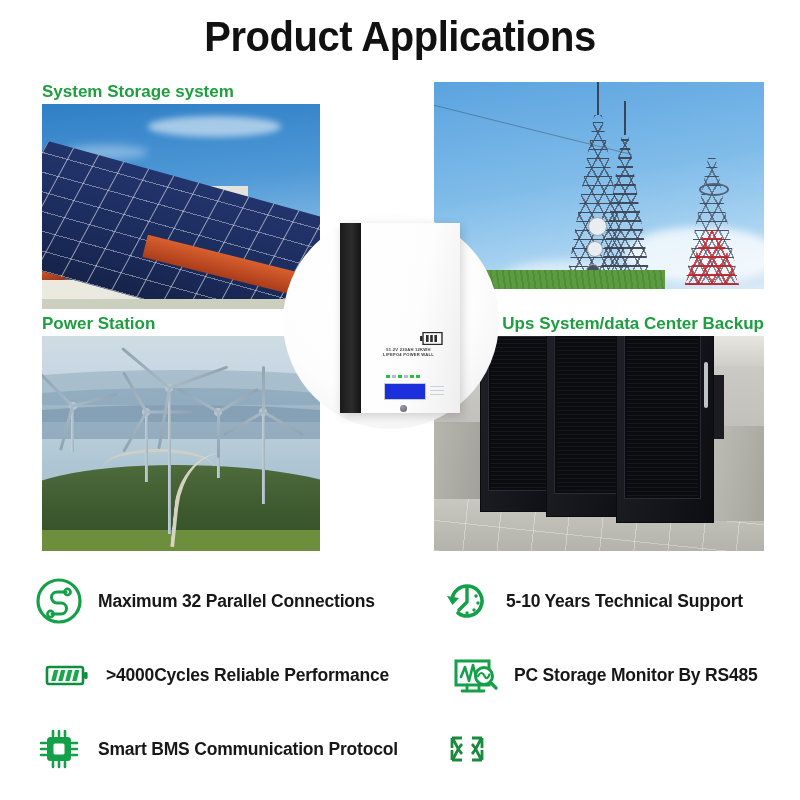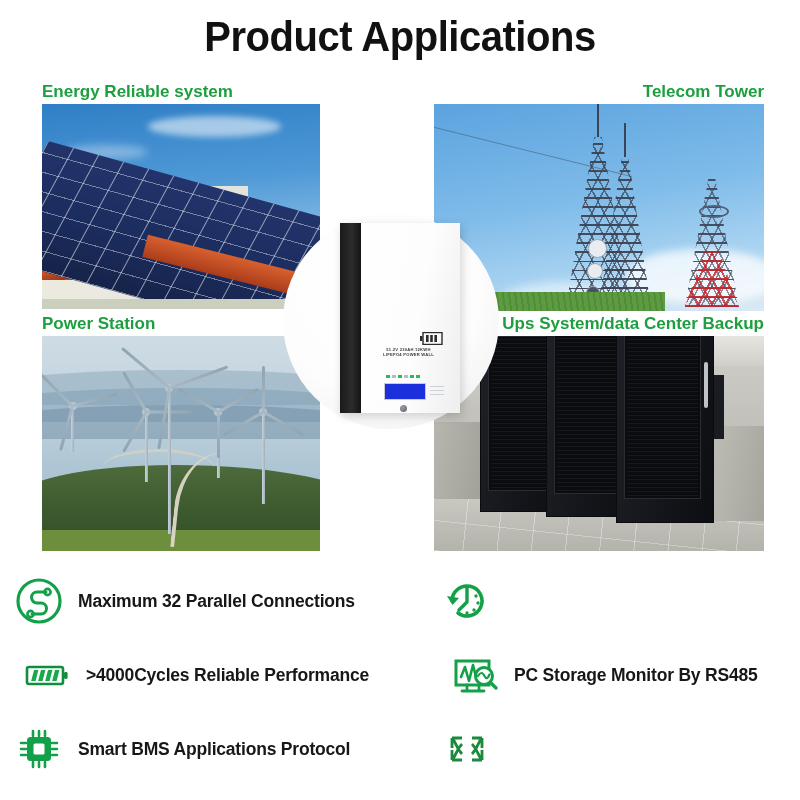--- a/index.html
+++ b/index.html
@@ -171,56 +171,55 @@
   .prod-mark{position:absolute;left:90px;top:160px;width:14px;height:12px;
     background:repeating-linear-gradient(0deg,#cdd0d4 0 1px,transparent 1px 4px);}
 
   
   .features{position:absolute;left:0;top:566px;width:800px;height:234px;}
   .frow{position:absolute;left:0;width:800px;height:70px;display:flex;}
   .fr1{top:0;}
   .fr2{top:74px;margin-left:8px;}
   .fr3{top:148px;}
   .fitem{display:flex;align-items:center;}
-  .fitem.left{width:410px;padding-left:12px;box-sizing:border-box;}
+  .fitem.left{width:410px;padding-left:32px;box-sizing:border-box;}
   .fitem.right{width:390px;padding-left:30px;box-sizing:border-box;}
   .ficon{width:54px;height:54px;flex:0 0 54px;display:flex;align-items:center;justify-content:center;}
   .ftext{font-size:17.5px;font-weight:bold;color:#171717;margin-left:12px;white-space:nowrap;letter-spacing:-.2px;}
 </style>
 </head>
 <body>
 
 <div class="page">
 
   <div class="title">Product Applications</div>
 
   <div class="grid">
 
     <div class="cell c-tl">
-      <div class="cell-label">Energy Reliable system</div>
+      <div class="cell-label">System Storage system</div>
       <div class="photo">
         <div class="sky1"></div>
           <div class="cloud1"></div>
           <div class="cloud2"></div>
         <div class="house">
           <div class="win w1"></div>
             <div class="win w2"></div>
             <div class="win w3"></div>
           <div class="dormerroof"></div>
             <div class="dormer"></div>
         </div>
         <div class="roofedge"></div>
         <div class="panelfield"></div>
         <div class="roofedge2"></div>
         <div class="ground1"></div>
       </div>
     </div>
 
     <div class="cell c-tr">
-      <div class="cell-label right">Telecom Tower</div>
       <div class="photo">
         <div class="sky2"></div>
         <div class="cl2a"></div>
           <div class="cl2b"></div>
         <div class="wire"></div>
         <div class="tower t1">
             <div class="mast"></div>
             <div class="lat"></div>
           <div class="dish d1"></div>
             <div class="dish d2"></div>
@@ -362,20 +361,21 @@
           <svg viewBox="0 0 48 48" width="48" height="48">
             <path d="M9 24a15 15 0 1 1 6 12" fill="none" stroke="#14a048" stroke-width="3.6" stroke-linecap="round"></path>
             <path d="M4 19 L9.5 28 L16 21 Z" fill="#14a048"></path>
             <path d="M24 11 V25 L16 33" fill="none" stroke="#14a048" stroke-width="3.4" stroke-linecap="round" stroke-linejoin="round"></path>
             <circle cx="33" cy="19" r="1.7" fill="#14a048"></circle>
             <circle cx="35" cy="26" r="1.7" fill="#14a048"></circle>
             <circle cx="31" cy="33" r="1.7" fill="#14a048"></circle>
             <circle cx="24" cy="36" r="1.7" fill="#14a048"></circle>
           </svg>
         </span>
+        <span class="ftext">5-10 Years Technical Support</span>
       </div>
     </div>
 
     <div class="frow fr2">
       <div class="fitem left">
         <span class="ficon">
           <svg viewBox="0 0 48 48" width="48" height="48">
             <rect x="4" y="16" width="36" height="17" rx="2" fill="none" stroke="#0f8f3e" stroke-width="2.6"></rect>
             <rect x="41" y="21" width="3.6" height="7" rx="1.4" fill="#0f8f3e"></rect>
             <path d="M11 19 h4.4 l-2.8 11 H8.2 Z" fill="#19a84a"></path>
@@ -408,21 +408,21 @@
             <rect x="12" y="12" width="24" height="24" rx="3.5" fill="#14a048"></rect>
             <rect x="18.5" y="18.5" width="11" height="11" rx="1.6" fill="#ffffff"></rect>
             <g stroke="#14a048" stroke-width="2.6" stroke-linecap="round">
               <path d="M18 6 v5 M24 6 v5 M30 6 v5"></path>
               <path d="M18 37 v5 M24 37 v5 M30 37 v5"></path>
               <path d="M6 18 h5 M6 24 h5 M6 30 h5"></path>
               <path d="M37 18 h5 M37 24 h5 M37 30 h5"></path>
             </g>
           </svg>
         </span>
-        <span class="ftext">Smart BMS Applications Protocol</span>
+        <span class="ftext">Smart BMS Communication Protocol</span>
       </div>
       <div class="fitem right">
         <span class="ficon">
           <svg viewBox="0 0 48 48" width="48" height="48">
             <g fill="none" stroke="#1a8a3c" stroke-width="2.8" stroke-linejoin="round">
               <path d="M19 29 C13 23 13 17 9 13 M9 13 l10 0 M9 13 l0 10"></path>
               <path d="M29 29 C35 23 35 17 39 13 M39 13 l-10 0 M39 13 l0 10"></path>
               <path d="M19 19 C13 25 13 31 9 35 M9 35 l10 0 M9 35 l0 -10"></path>
               <path d="M29 19 C35 25 35 31 39 35 M39 35 l-10 0 M39 35 l0 -10"></path>
             </g>

